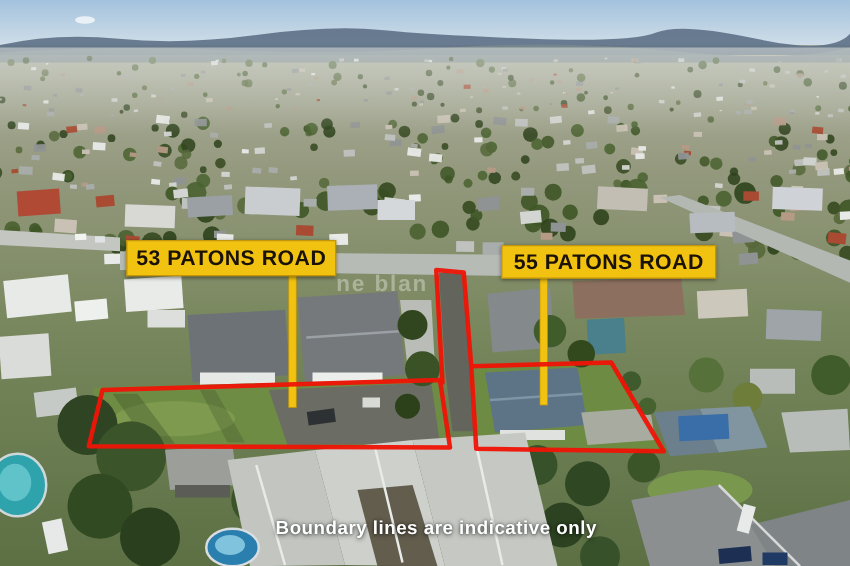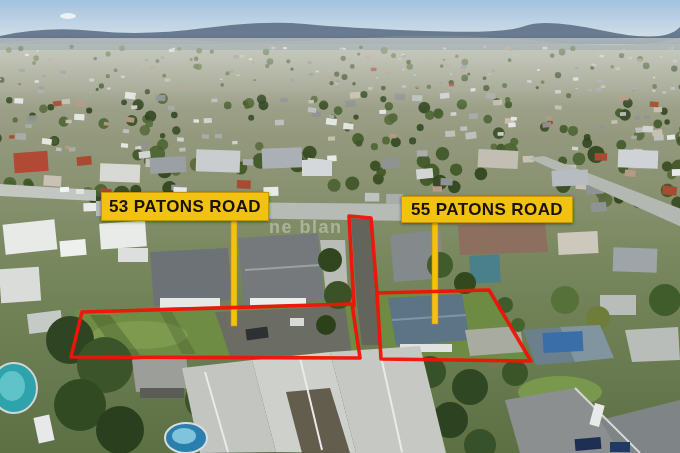--- a/index.html
+++ b/index.html
@@ -636,13 +636,14 @@
       <rect class="stem" x="432" y="208" width="6" height="116"></rect>
       <polygon class="boundary" points="82,312 352,304 360,358 71,357"></polygon>
       <polyline class="boundary" points="354,306 349,216 371,218 377,293"></polyline>
       <polygon class="boundary" points="377,293 489,290 531,361 381,359"></polygon>
     </g>
   </svg>
 
   <div class="prop-label" id="label53">53 PATONS ROAD</div>
   <div class="prop-label" id="label55">55 PATONS ROAD</div>
   <div class="watermark">ne blan</div>
+  <div class="disclaimer">Boundary lines are indicative only</div>
 </div>
 
 </body></html>

